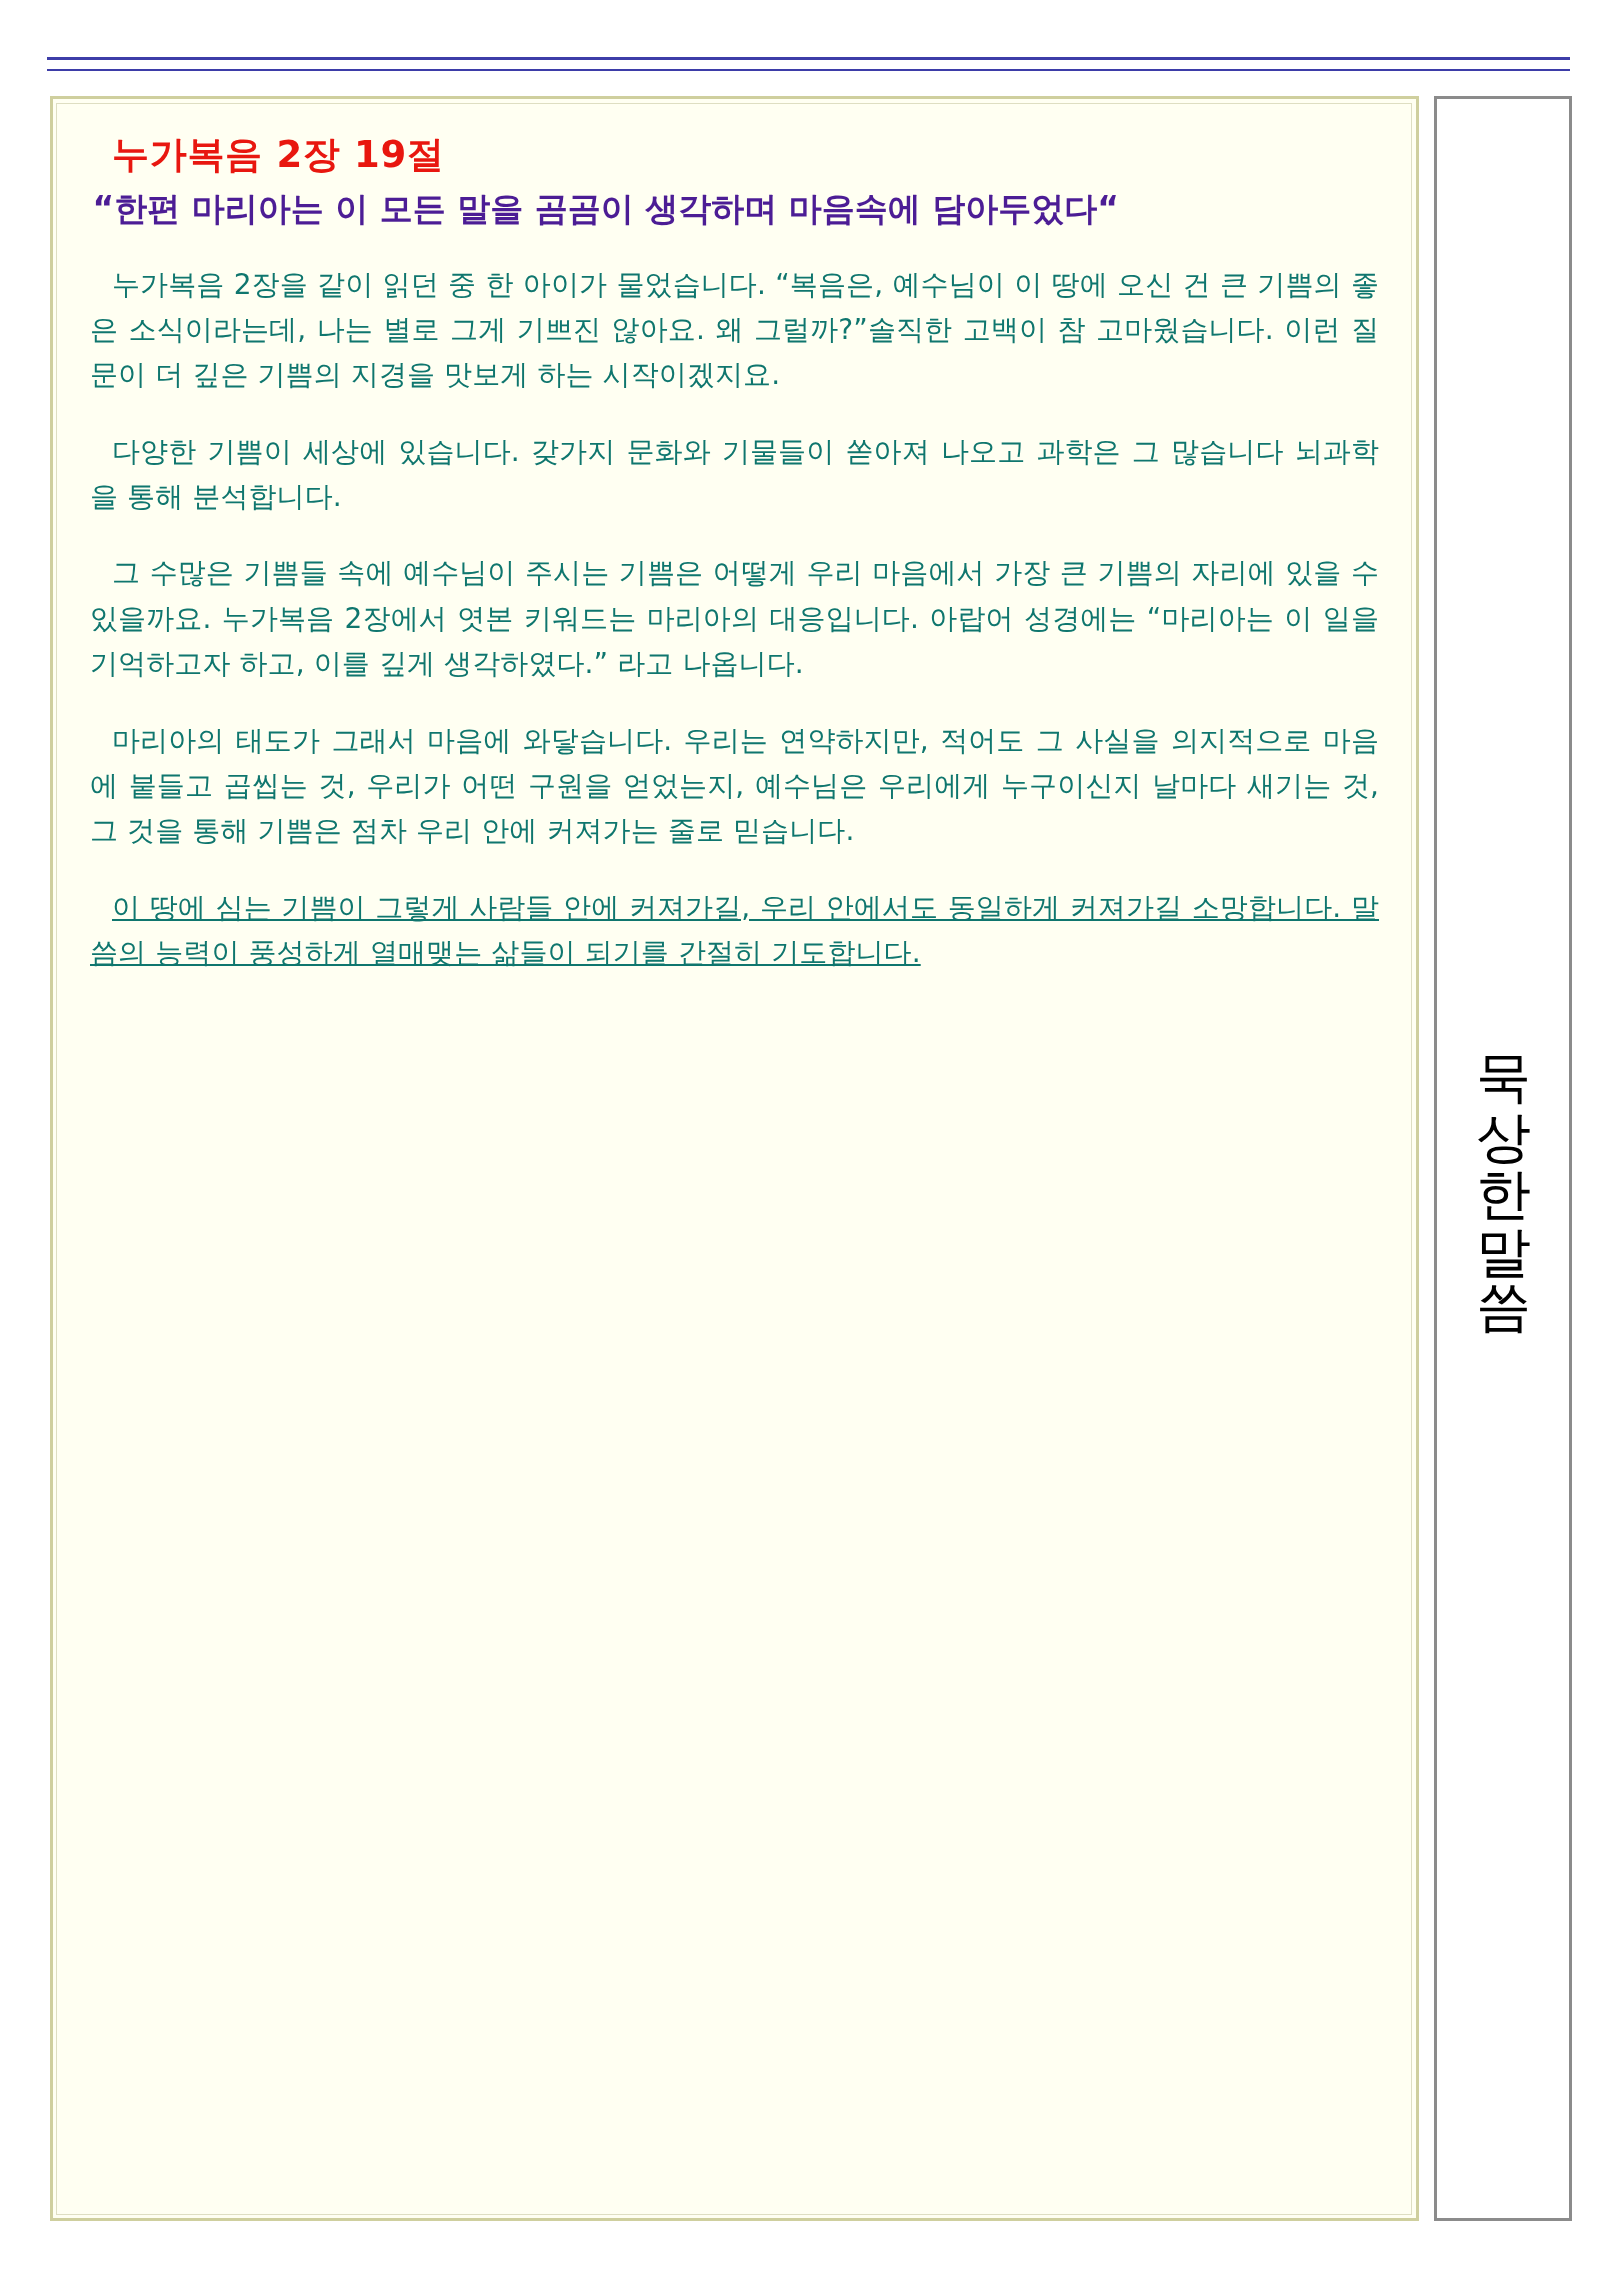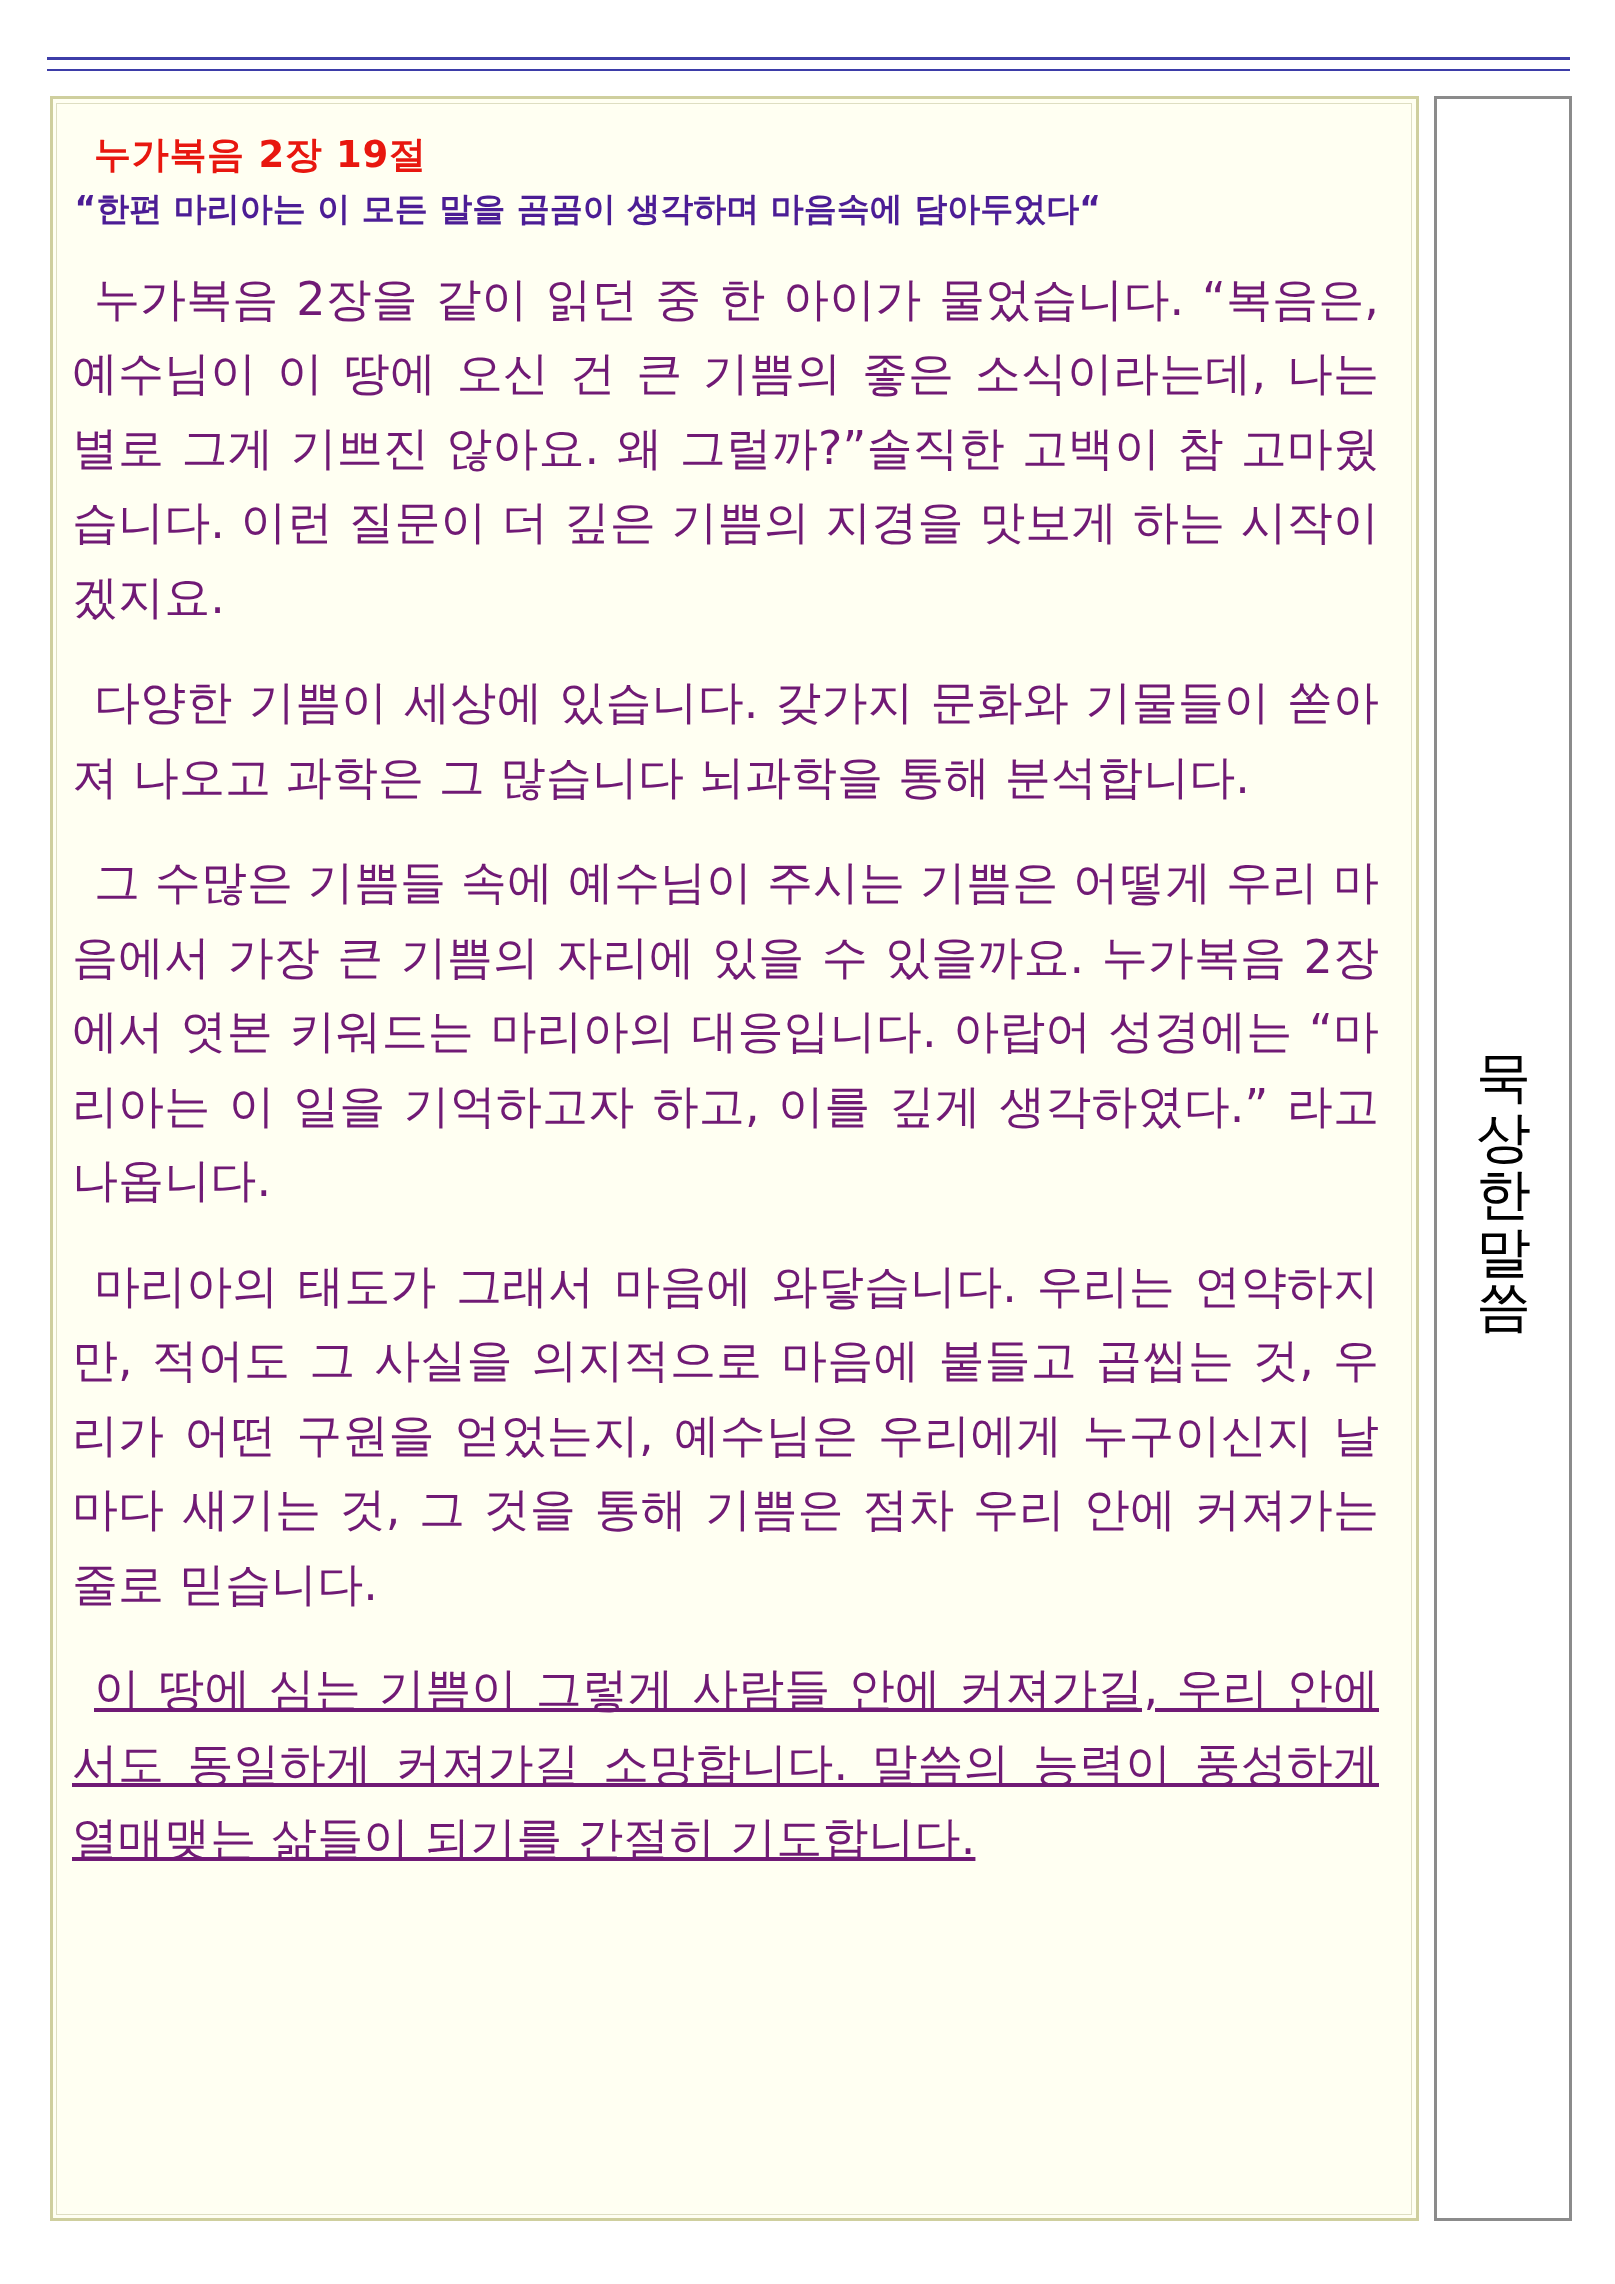--- a/index.html
+++ b/index.html
@@ -43,21 +43,21 @@
   
   .content-frame {
     position: absolute;
     left: 50px;
     top: 96px;
     width: 1369px;
     height: 2125px;
     box-sizing: border-box;
     border: 3.3px solid #cfcf9e;
     background: #fffff2;
-    padding: 26px 37px 26px 19px;
+    padding: 26px 37px 26px 37px;
   }
   .inner-frame {
     position: absolute;
     left: 56px;
     top: 103px;
     width: 1356px;
     height: 2112px;
     box-sizing: border-box;
     border: 1.3px solid #dedec2;
     pointer-events: none;
@@ -99,23 +99,23 @@
   .verse-line {
     color: #4c1d95;
     font-size: 33px;
     font-weight: bold;
     margin: 0 0 30px 2.6px;
     letter-spacing: 0px;
   }
 
   
   .body-text {
-    font-size: 46px;
+    font-size: 28px;
     line-height: 1.62;
-    color: #701a75;
+    color: #0f766e;
     text-align: justify;
     text-justify: inter-character;
     letter-spacing: 0.1px;
   }
   .body-text p {
     margin: 0 0 31px 0;
     text-indent: 22px;
   }
   .body-text p:last-child {
     margin-bottom: 0;

